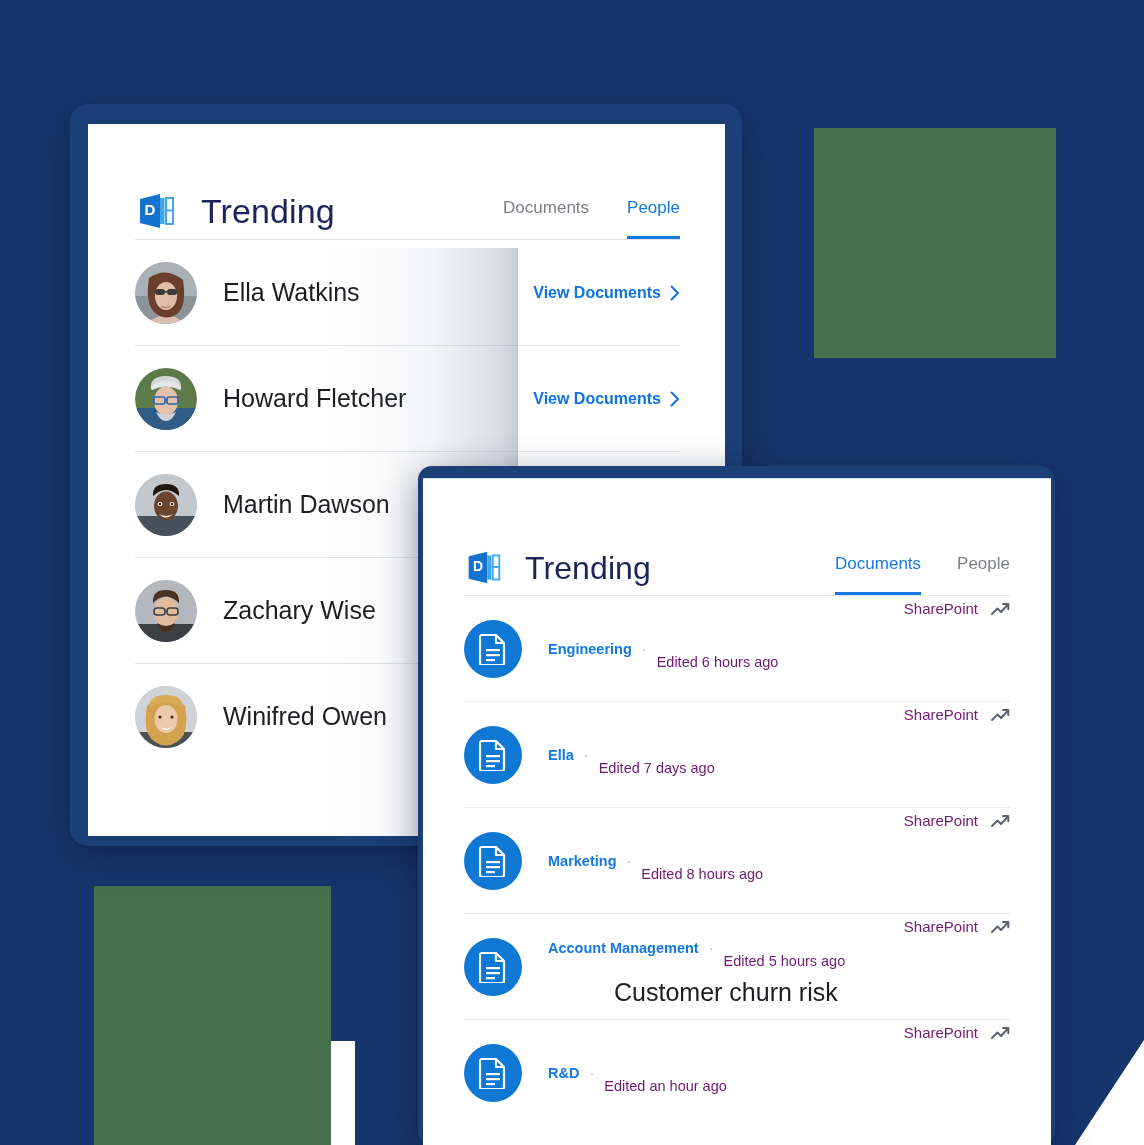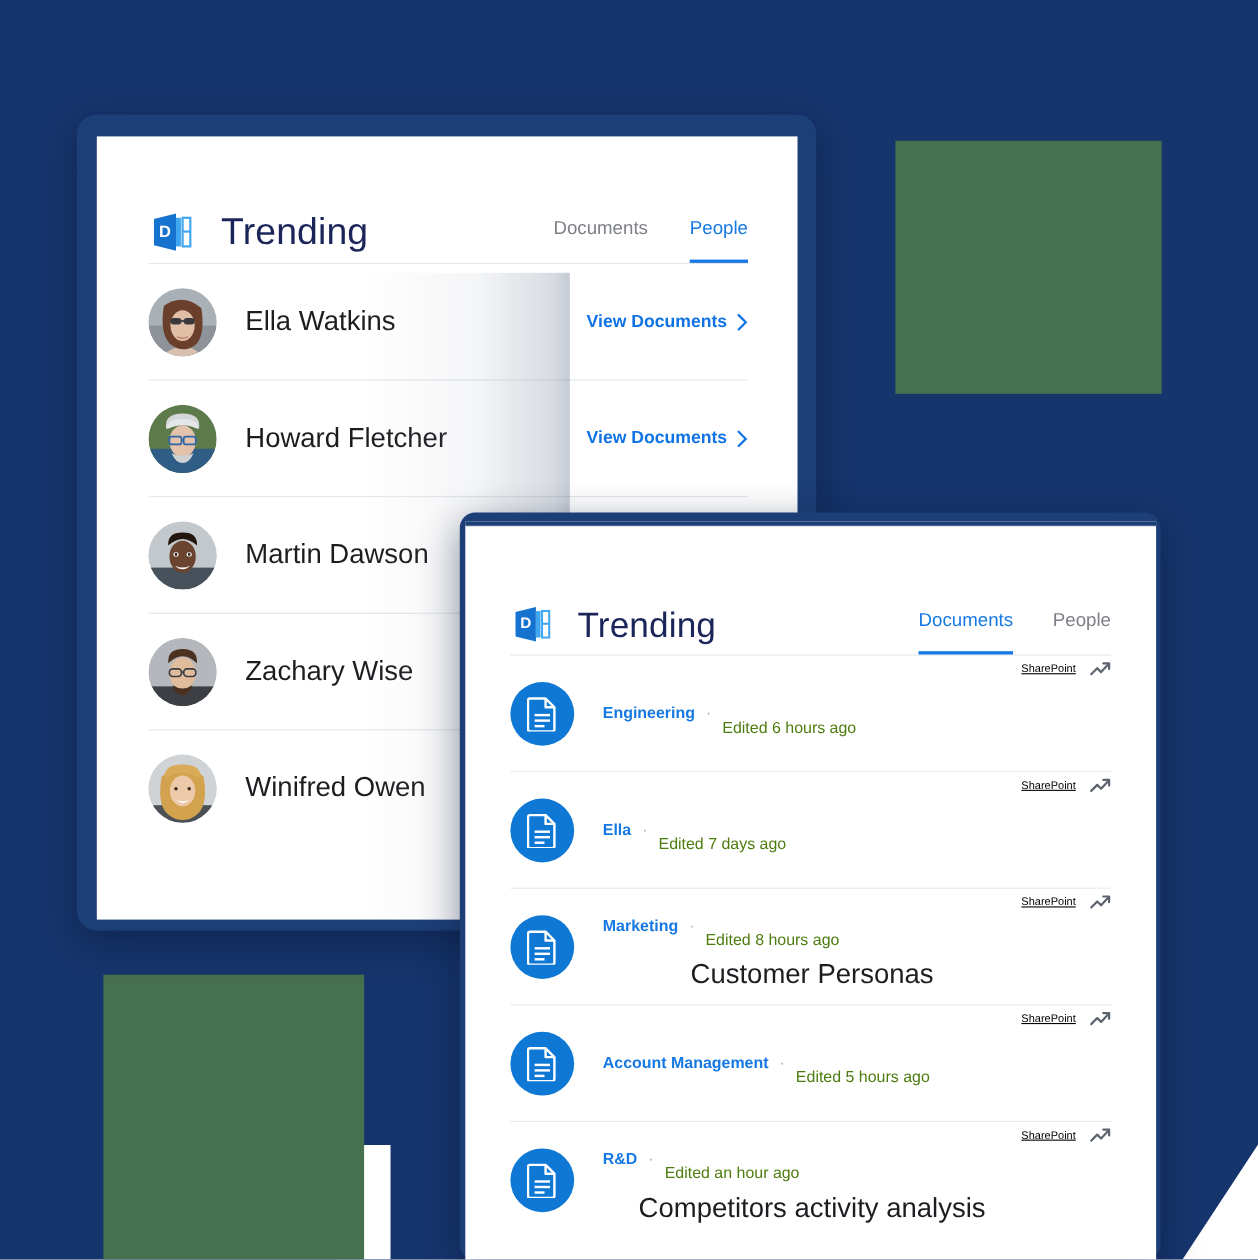--- a/index.html
+++ b/index.html
@@ -99,27 +99,27 @@
   .doc-row{height:105px;display:flex;align-items:center;position:relative;}
   .doc-row + .doc-row{border-top:1px solid #e8eaed;}
   .doc-icon{
     width:58px;height:58px;border-radius:50%;background:#0f78d4;flex:0 0 auto;
     display:flex;align-items:center;justify-content:center;
   }
   .doc-body{margin-left:26px;flex:1 1 auto;min-width:0;text-align:center;}
   .doc-meta{display:flex;align-items:center;white-space:nowrap;}
   .doc-cat{color:#1678e3;font-size:14.5px;font-weight:700;}
   .doc-dot{color:#a9adb4;font-size:14.5px;margin:0 10px;}
-  .doc-edited{color:#4d7c0f;font-size:14.5px;margin-top:27px;}
+  .doc-edited{color:#701a75;font-size:14.5px;margin-top:27px;}
   .doc-title{font-size:25px;color:#1c1d20;margin-top:9px;white-space:nowrap;}
   .doc-src{
     margin-left:auto;display:flex;align-items:center;gap:13px;
     align-self:flex-start;margin-top:4px;
   }
-  .doc-src-label{color:#000000;font-size:10px;white-space:nowrap;text-decoration:underline;}
+  .doc-src-label{color:#701a75;font-size:15px;white-space:nowrap;}
 </style>
 </head>
 <body>
 
 <div class="stage">
 
   <div class="backdrop"></div>
   <div class="green-sq green-tr"></div>
   <div class="green-sq green-bl"></div>
 
@@ -386,21 +386,20 @@
             <rect x="7" y="21" width="14" height="2.2" fill="#ffffff"></rect>
             <rect x="7" y="26" width="9" height="2.2" fill="#ffffff"></rect>
           </svg>
         </div>
         <div class="doc-body">
           <div class="doc-meta">
             <span class="doc-cat">Marketing</span>
             <span class="doc-dot">·</span>
             <span class="doc-edited">Edited 8 hours ago</span>
           </div>
-          <div class="doc-title">Customer Personas</div>
         </div>
         <div class="doc-src">
           <span class="doc-src-label">SharePoint</span>
           <svg width="19" height="16" viewBox="0 0 19 16">
             <path d="M1 13 L6.5 7.5 L10 11 L17 3.5" fill="none" stroke="#5d636f" stroke-width="2" stroke-linecap="round" stroke-linejoin="round"></path>
             <path d="M12 3 h5.3 v5.2" fill="none" stroke="#5d636f" stroke-width="2" stroke-linecap="round" stroke-linejoin="round"></path>
           </svg>
         </div>
       </div>
 
@@ -413,20 +412,21 @@
             <rect x="7" y="21" width="14" height="2.2" fill="#ffffff"></rect>
             <rect x="7" y="26" width="9" height="2.2" fill="#ffffff"></rect>
           </svg>
         </div>
         <div class="doc-body">
           <div class="doc-meta">
             <span class="doc-cat">Account Management</span>
             <span class="doc-dot">·</span>
             <span class="doc-edited">Edited 5 hours ago</span>
           </div>
+          <div class="doc-title">Customer churn risk</div>
         </div>
         <div class="doc-src">
           <span class="doc-src-label">SharePoint</span>
           <svg width="19" height="16" viewBox="0 0 19 16">
             <path d="M1 13 L6.5 7.5 L10 11 L17 3.5" fill="none" stroke="#5d636f" stroke-width="2" stroke-linecap="round" stroke-linejoin="round"></path>
             <path d="M12 3 h5.3 v5.2" fill="none" stroke="#5d636f" stroke-width="2" stroke-linecap="round" stroke-linejoin="round"></path>
           </svg>
         </div>
       </div>
 
@@ -439,21 +439,20 @@
             <rect x="7" y="21" width="14" height="2.2" fill="#ffffff"></rect>
             <rect x="7" y="26" width="9" height="2.2" fill="#ffffff"></rect>
           </svg>
         </div>
         <div class="doc-body">
           <div class="doc-meta">
             <span class="doc-cat">R&amp;D</span>
             <span class="doc-dot">·</span>
             <span class="doc-edited">Edited an hour ago</span>
           </div>
-          <div class="doc-title">Competitors activity analysis</div>
         </div>
         <div class="doc-src">
           <span class="doc-src-label">SharePoint</span>
           <svg width="19" height="16" viewBox="0 0 19 16">
             <path d="M1 13 L6.5 7.5 L10 11 L17 3.5" fill="none" stroke="#5d636f" stroke-width="2" stroke-linecap="round" stroke-linejoin="round"></path>
             <path d="M12 3 h5.3 v5.2" fill="none" stroke="#5d636f" stroke-width="2" stroke-linecap="round" stroke-linejoin="round"></path>
           </svg>
         </div>
       </div>
 

